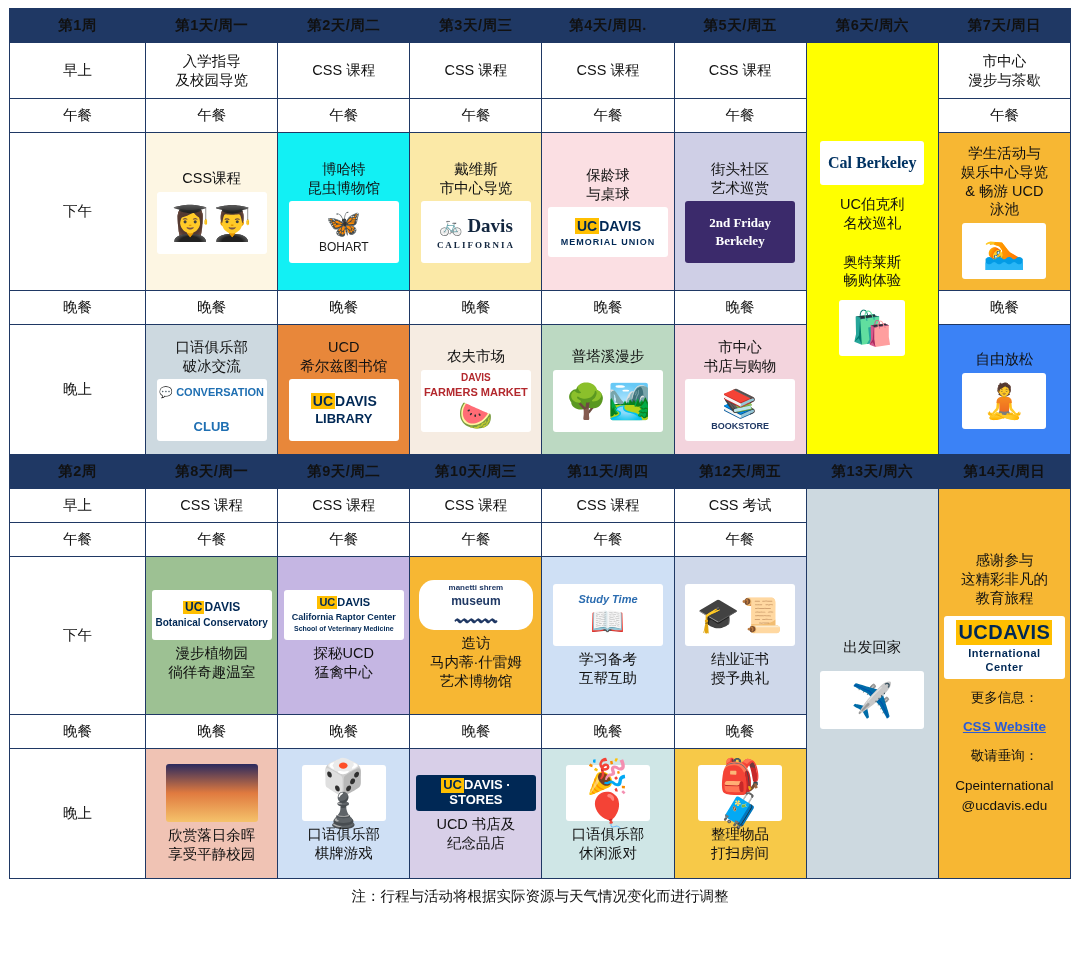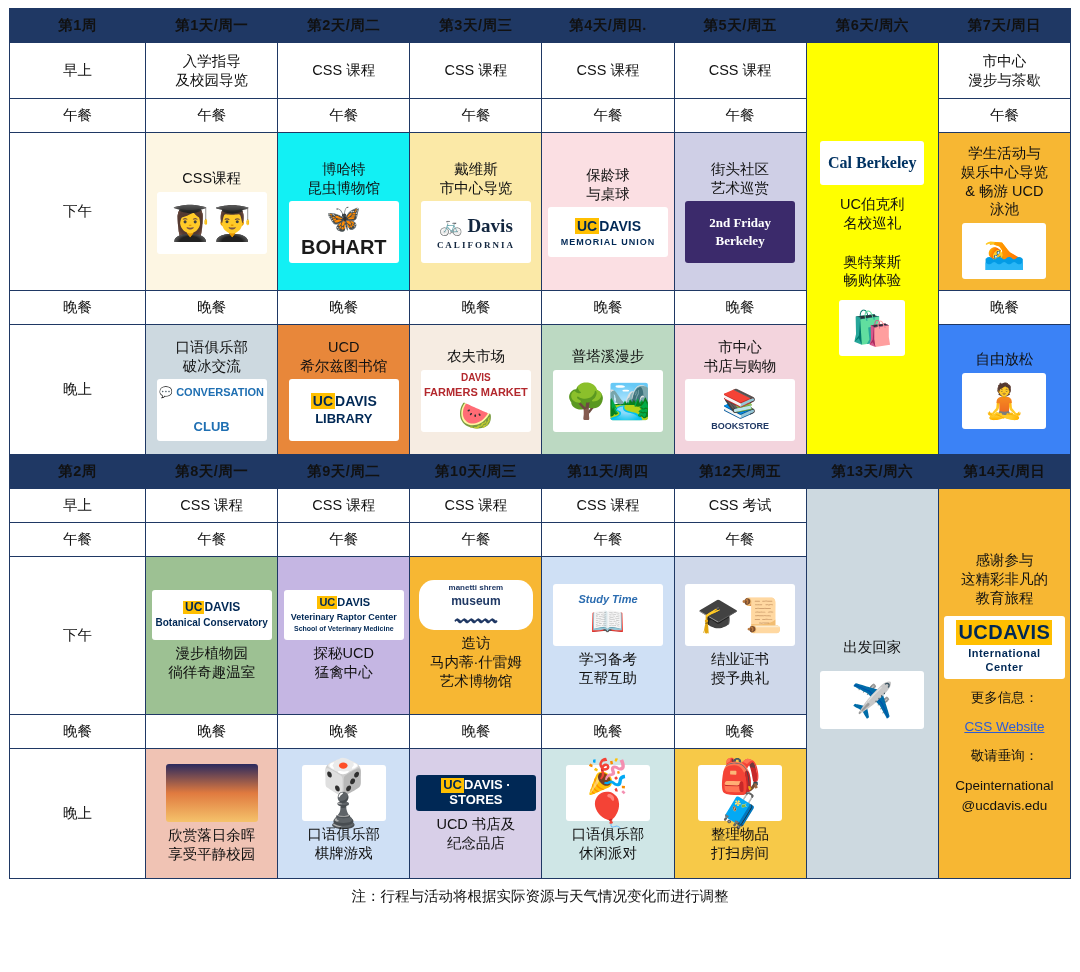--- a/index.html
+++ b/index.html
@@ -52,21 +52,21 @@
     gap: 4px;
     height: 100%;
   }
   .cap { font-size: 14.5px; line-height: 1.3; }
   .note {
     text-align: center;
     font-size: 14.5px;
     color: #111;
     padding: 8px 0 0 0;
   }
-  a.link { color: #2b5bd7; text-decoration: underline; }
+  a.link { color: #2b5bd7; text-decoration: underline; font-weight: bold; }
 
   
   tr.r-morning td { height: 56px; }
   tr.r-lunch td { height: 34px; }
   tr.r-afternoon td { height: 158px; }
   tr.r-dinner td { height: 34px; }
   tr.r-evening td { height: 130px; }
 
   tr.r-morning2 td { height: 34px; }
   tr.r-lunch2 td { height: 34px; }
@@ -197,21 +197,21 @@
         </div>
       </td>
 
       <td style="background:#12f0f4;">
         <div class="cellwrap">
           <div class="cap" style="white-space:pre-line">博哈特
 昆虫博物馆</div>
           <div class="art logo-bohart">
             <div class="stack">
                   <span class="emoji-sm">🦋</span>
-                  <span style="font-size:20px;font-weight:bold;">BOHART</span>
+                  <span style="font-size:12px;font-weight:normal;">BOHART</span>
                 </div>
           </div>
         </div>
       </td>
 
       <td style="background:#fbe9a7;">
         <div class="cellwrap">
           <div class="cap" style="white-space:pre-line">戴维斯
 市中心导览</div>
           <div class="art logo-davis">
@@ -415,21 +415,21 @@
           <div class="cap" style="white-space:pre-line">漫步植物园
 徜徉奇趣温室</div>
         </div>
       </td>
 
       <td style="background:#c5b6e3;">
         <div class="cellwrap">
           <div class="art logo-ucdavis wide">
             <div class="stack">
                   <span style="font-size:11px;font-weight:bold;"><span class="ucdavis-gold">UC</span>DAVIS</span>
-                  <span style="font-size:9px;">Veterinary Raptor Center</span>
+                  <span style="font-size:9px;">California Raptor Center</span>
                   <span style="font-size:7px;">School of Veterinary Medicine</span>
                 </div>
           </div>
           <div class="cap" style="white-space:pre-line">探秘UCD
 猛禽中心</div>
         </div>
       </td>
 
       <td style="background:#f7b733;">
         <div class="cellwrap">

